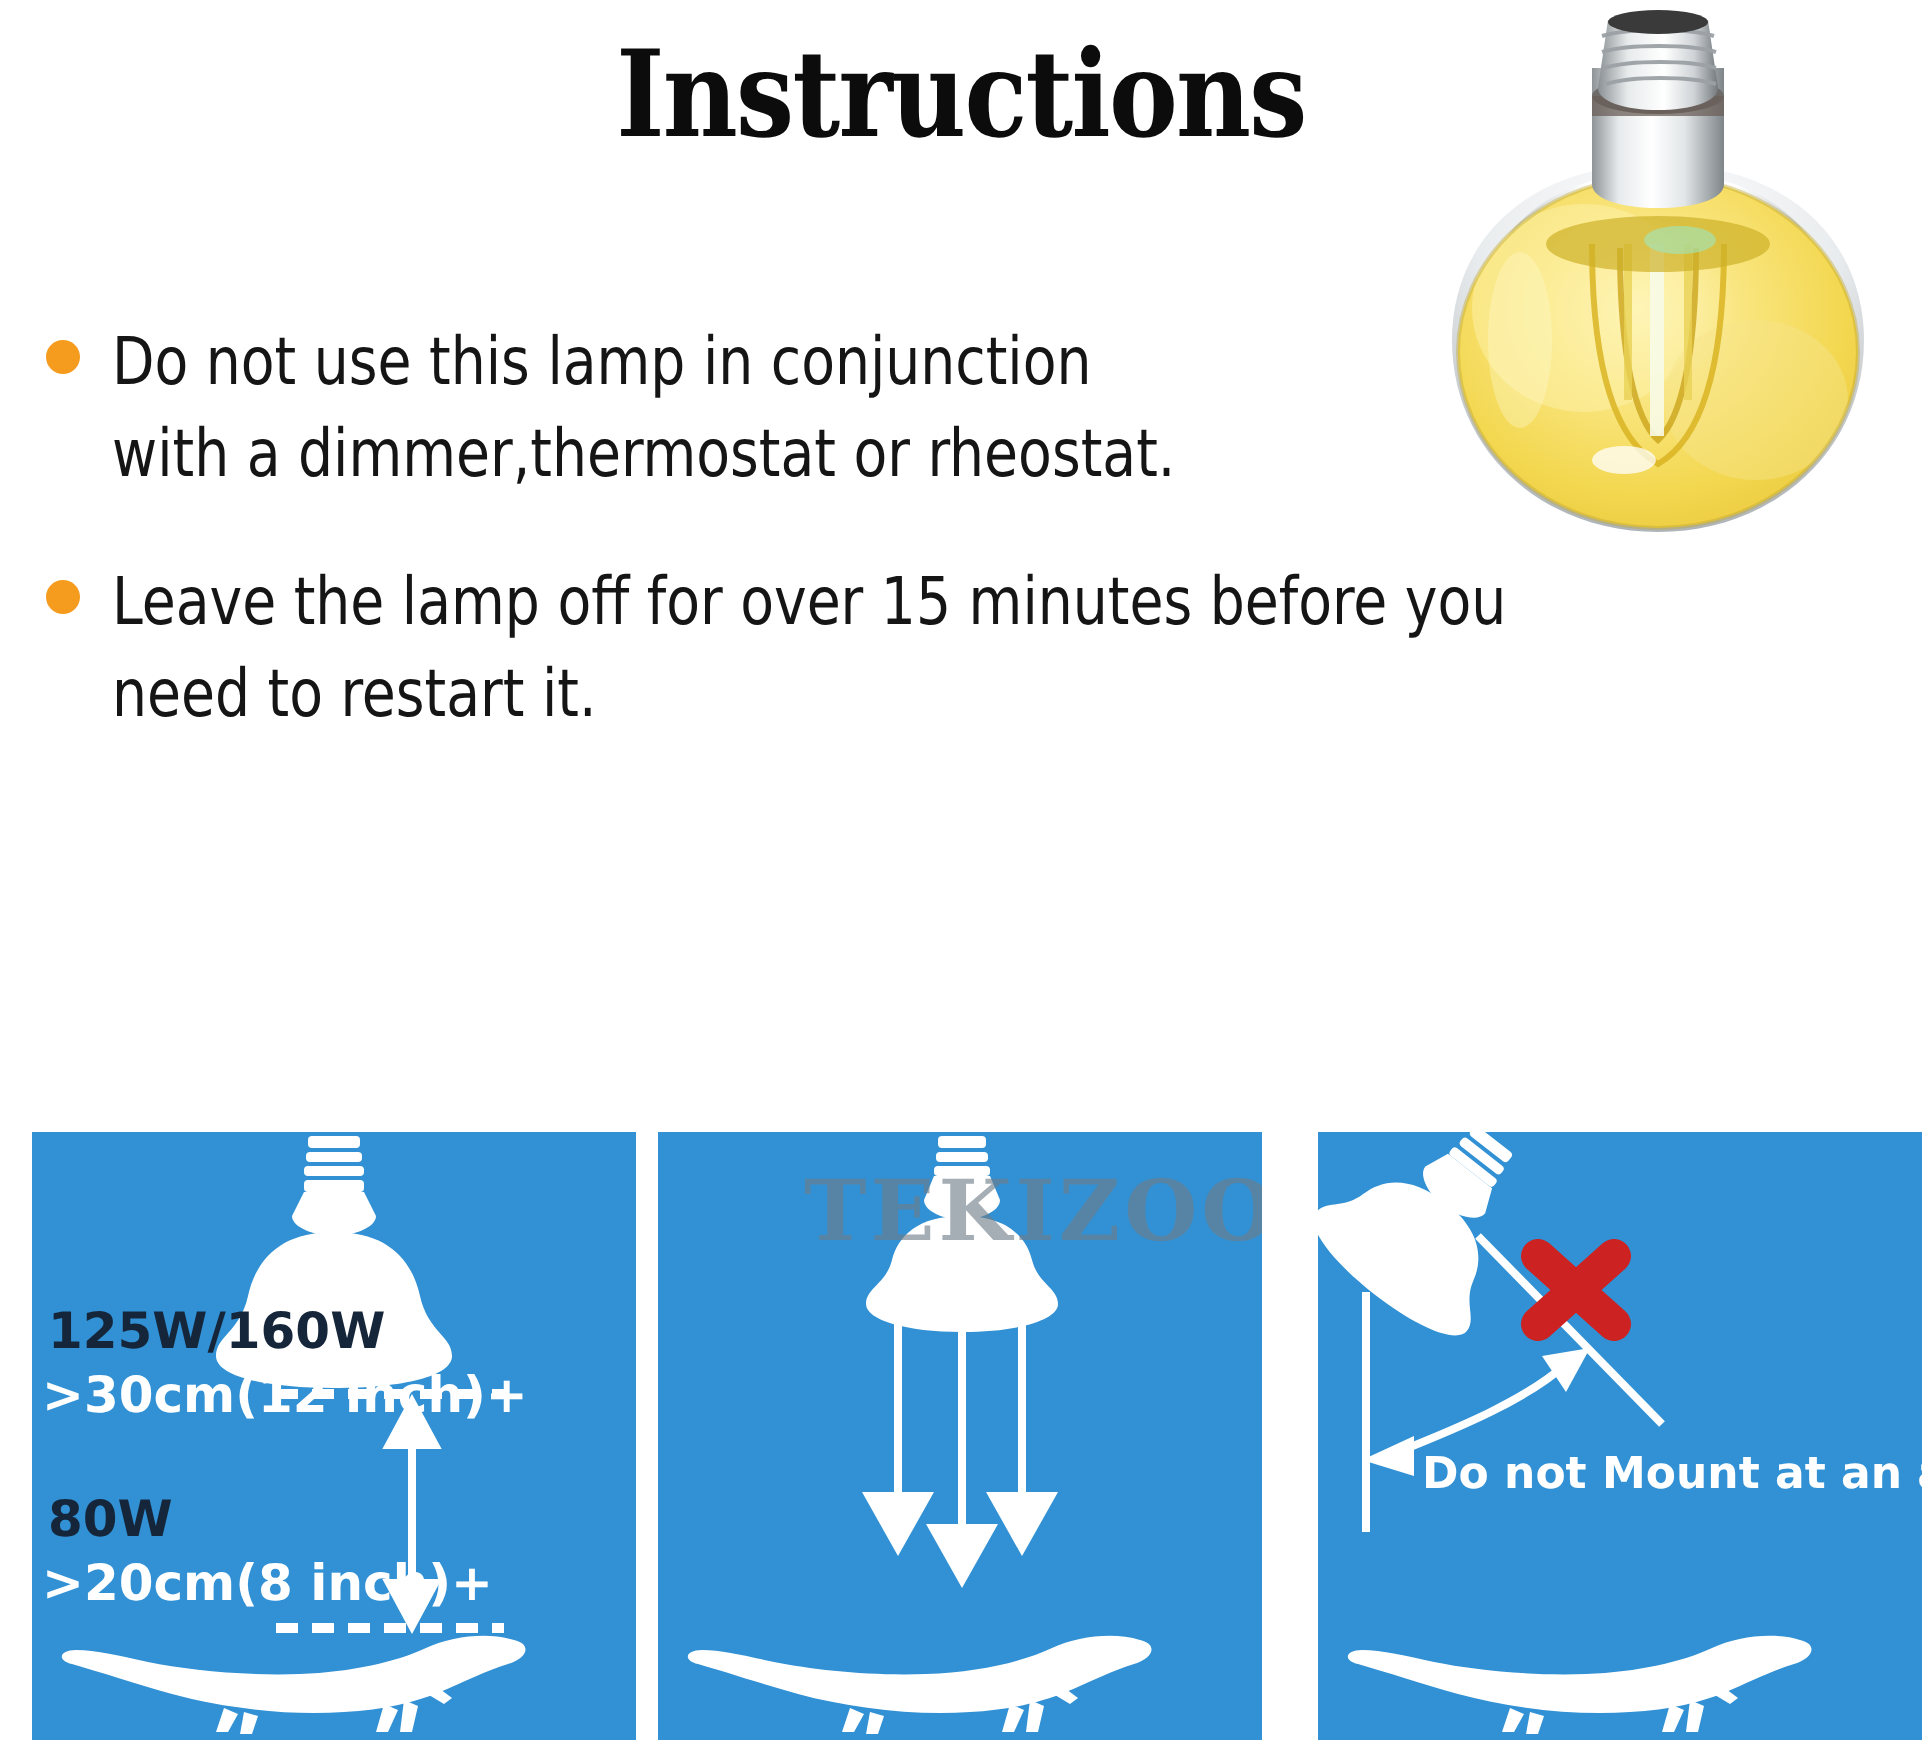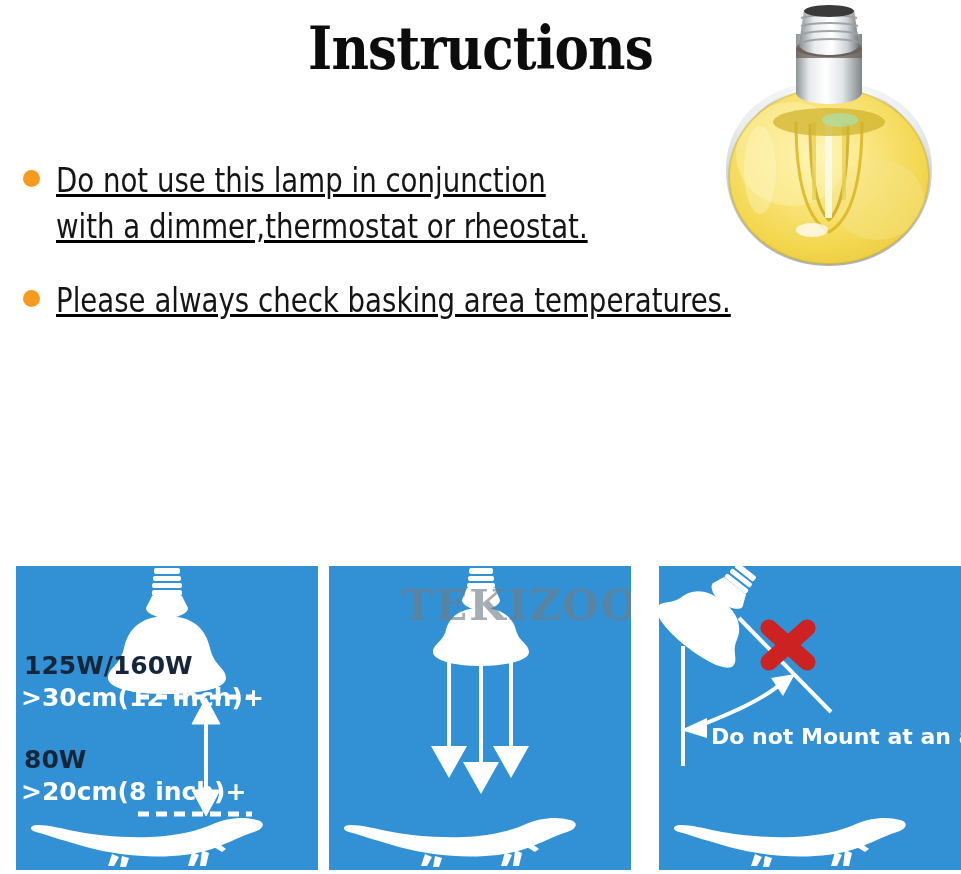--- a/index.html
+++ b/index.html
@@ -47,21 +47,20 @@
   #instruction-list {
     position: absolute;
     left: 14px;
     top: 158px;
     width: 935px;
   }
   .bullet-row {
     position: relative;
     padding-left: 42px;
     margin-bottom: 28px;
-    text-decoration: underline;
   }
   .bullet-dot {
     position: absolute;
     left: 9px;
     top: 12px;
     width: 17px;
     height: 17px;
     border-radius: 50%;
     background: #F59B1E;
   }
@@ -216,25 +215,26 @@
 </div>
 
 <div id="instruction-list">
 
   <div class="bullet-row">
     <span class="bullet-dot"></span>
     <div class="bullet-text">Do not use this lamp in conjunction
 with a dimmer,thermostat or rheostat.</div>
   </div>
 
-
   <div class="bullet-row">
     <span class="bullet-dot"></span>
-    <div class="bullet-text">Please  always check basking area temperatures.</div>
+    <div class="bullet-text">Leave the lamp off for over 15 minutes before you
+need to restart it.</div>
   </div>
+
 
 </div>
 
 <div id="panel-strip">
 
   <div class="panel" id="panel-distance">
     <svg viewBox="0 0 302 304" xmlns="http://www.w3.org/2000/svg">
       <rect x="0" y="0" width="302" height="304" fill="#3191D4"></rect>
 
       <g fill="#ffffff">

